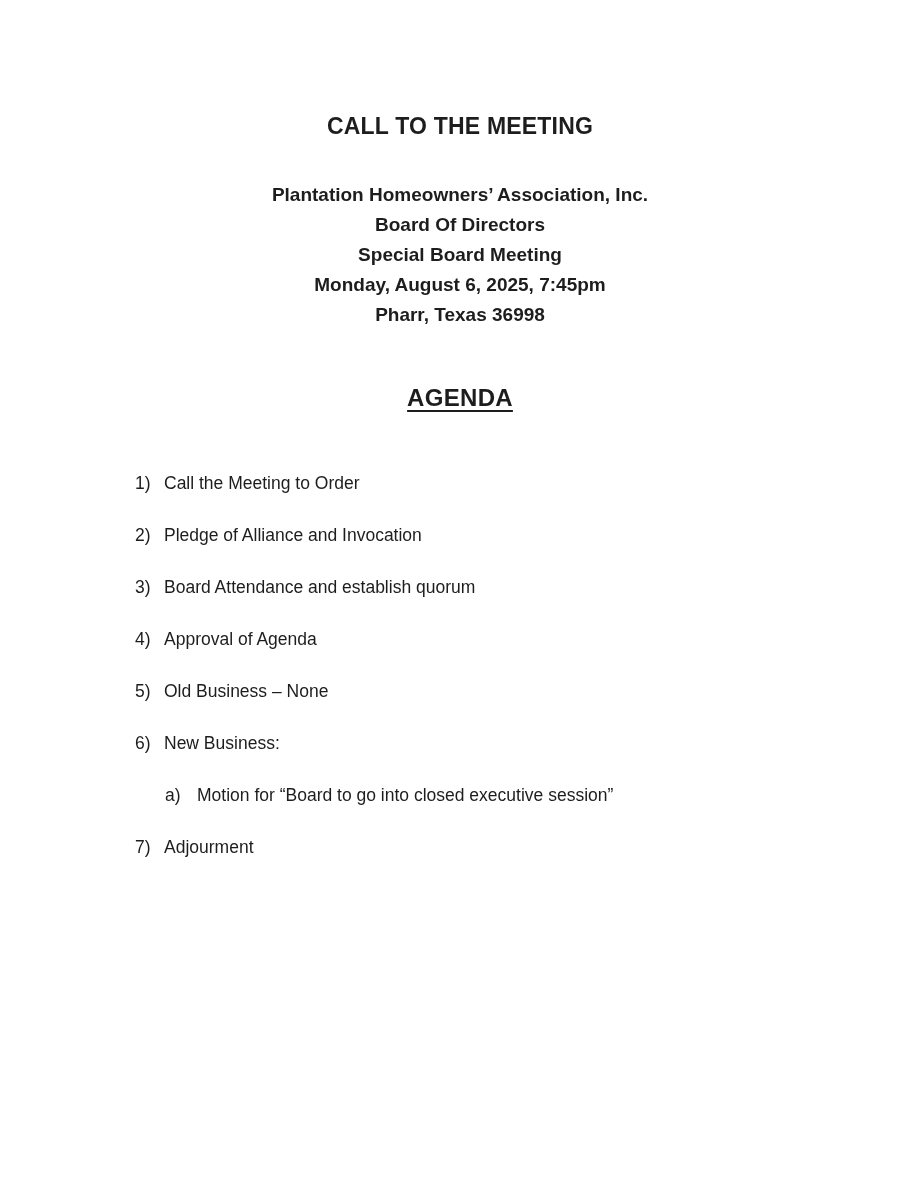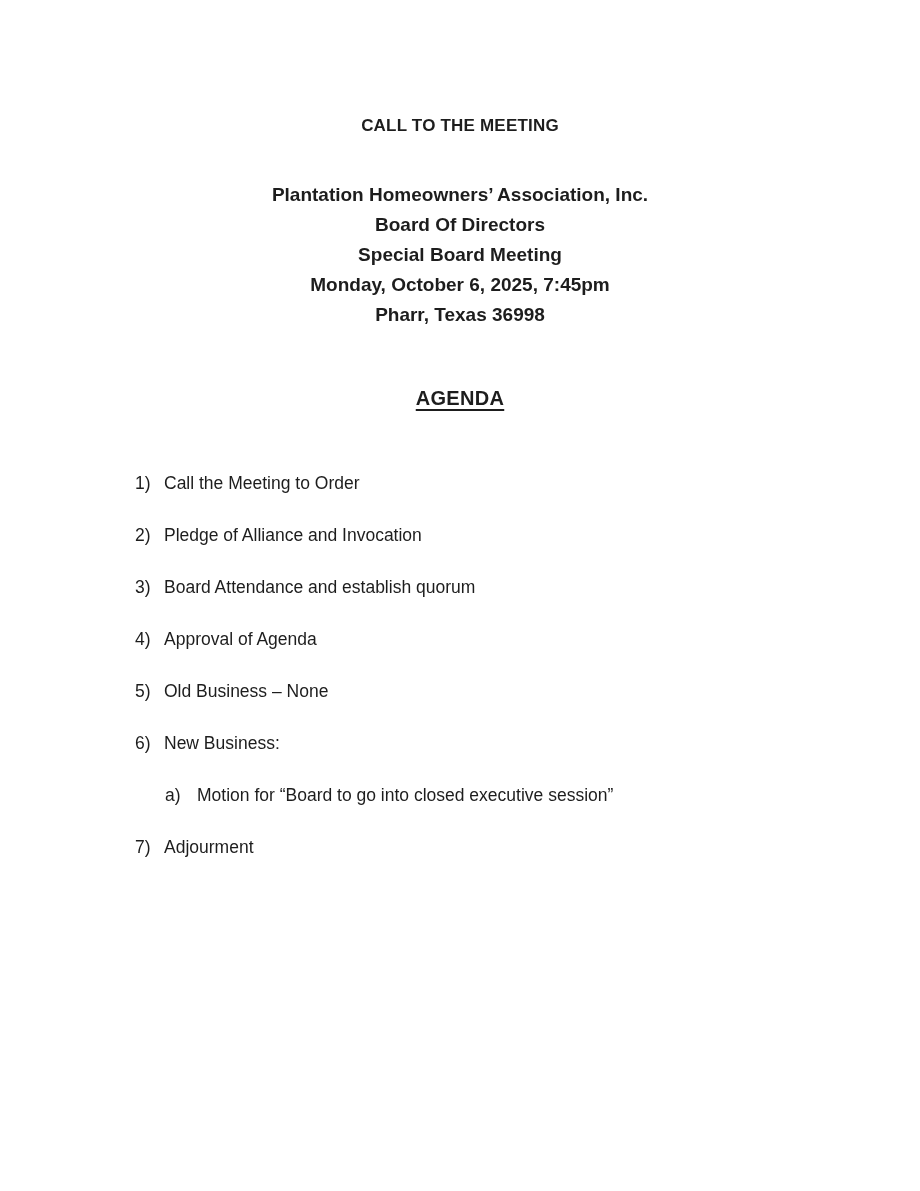--- a/index.html
+++ b/index.html
@@ -14,38 +14,38 @@
     background: #ffffff;
     color: #1d1d1d;
     font-family: "Liberation Sans", sans-serif;
     overflow: hidden;
     box-sizing: border-box;
   }
   .doc-title {
     margin: 0;
     padding-top: 112px;
     text-align: center;
-    font-size: 17px;
+    font-size: 23px;
     line-height: 28px;
     font-weight: bold;
     letter-spacing: 0.2px;
   }
   .header-block {
     margin-top: 40px;
     text-align: center;
     font-weight: bold;
     font-size: 19px;
   }
   .header-line {
     line-height: 30px;
   }
   .section-heading {
     margin-top: 56px;
     text-align: center;
-    font-size: 20px;
+    font-size: 24px;
     line-height: 24px;
     font-weight: bold;
     letter-spacing: 0.3px;
   }
   .section-heading span {
     text-decoration: underline;
     text-underline-offset: 4px;
     text-decoration-thickness: 2px;
   }
   .agenda-list {
@@ -76,21 +76,21 @@
 <body>
 
 <div class="page">
 
   <h1 class="doc-title">CALL TO THE MEETING</h1>
 
   <div class="header-block">
     <div class="header-line">Plantation Homeowners’ Association, Inc.</div>
     <div class="header-line">Board Of Directors</div>
     <div class="header-line">Special Board Meeting</div>
-    <div class="header-line">Monday, October 6, 2025, 7:45pm</div>
+    <div class="header-line">Monday, August 6, 2025, 7:45pm</div>
     <div class="header-line">Pharr, Texas 36998</div>
   </div>
 
   <div class="section-heading">
     <span>AGENDA</span>
   </div>
 
   <div class="agenda-list">
 
     <div class="agenda-item">

